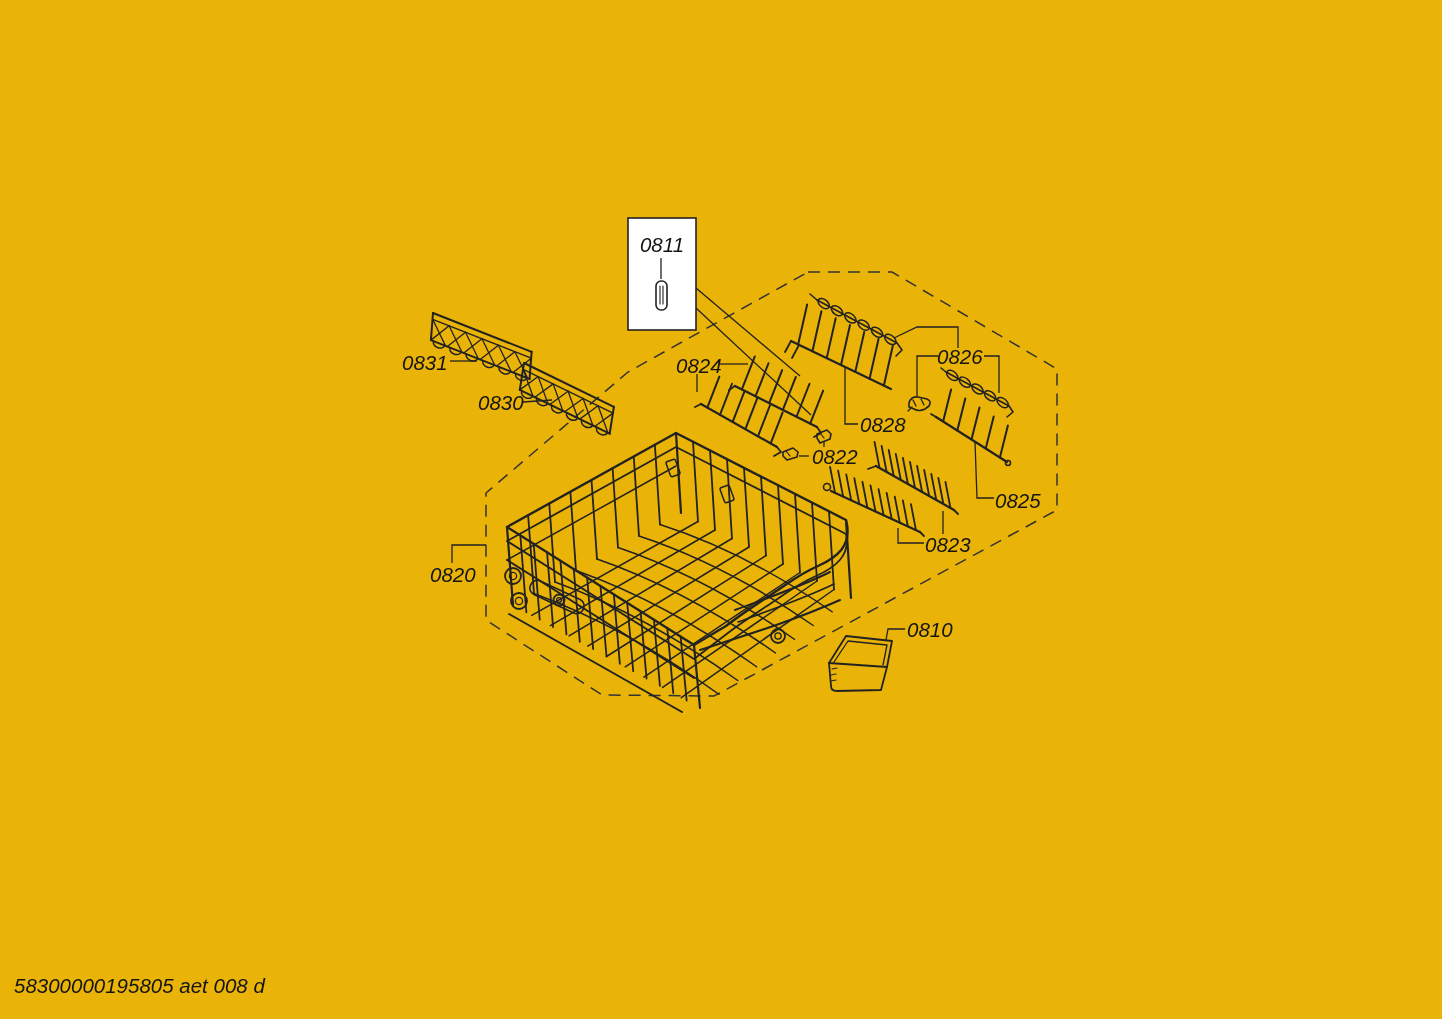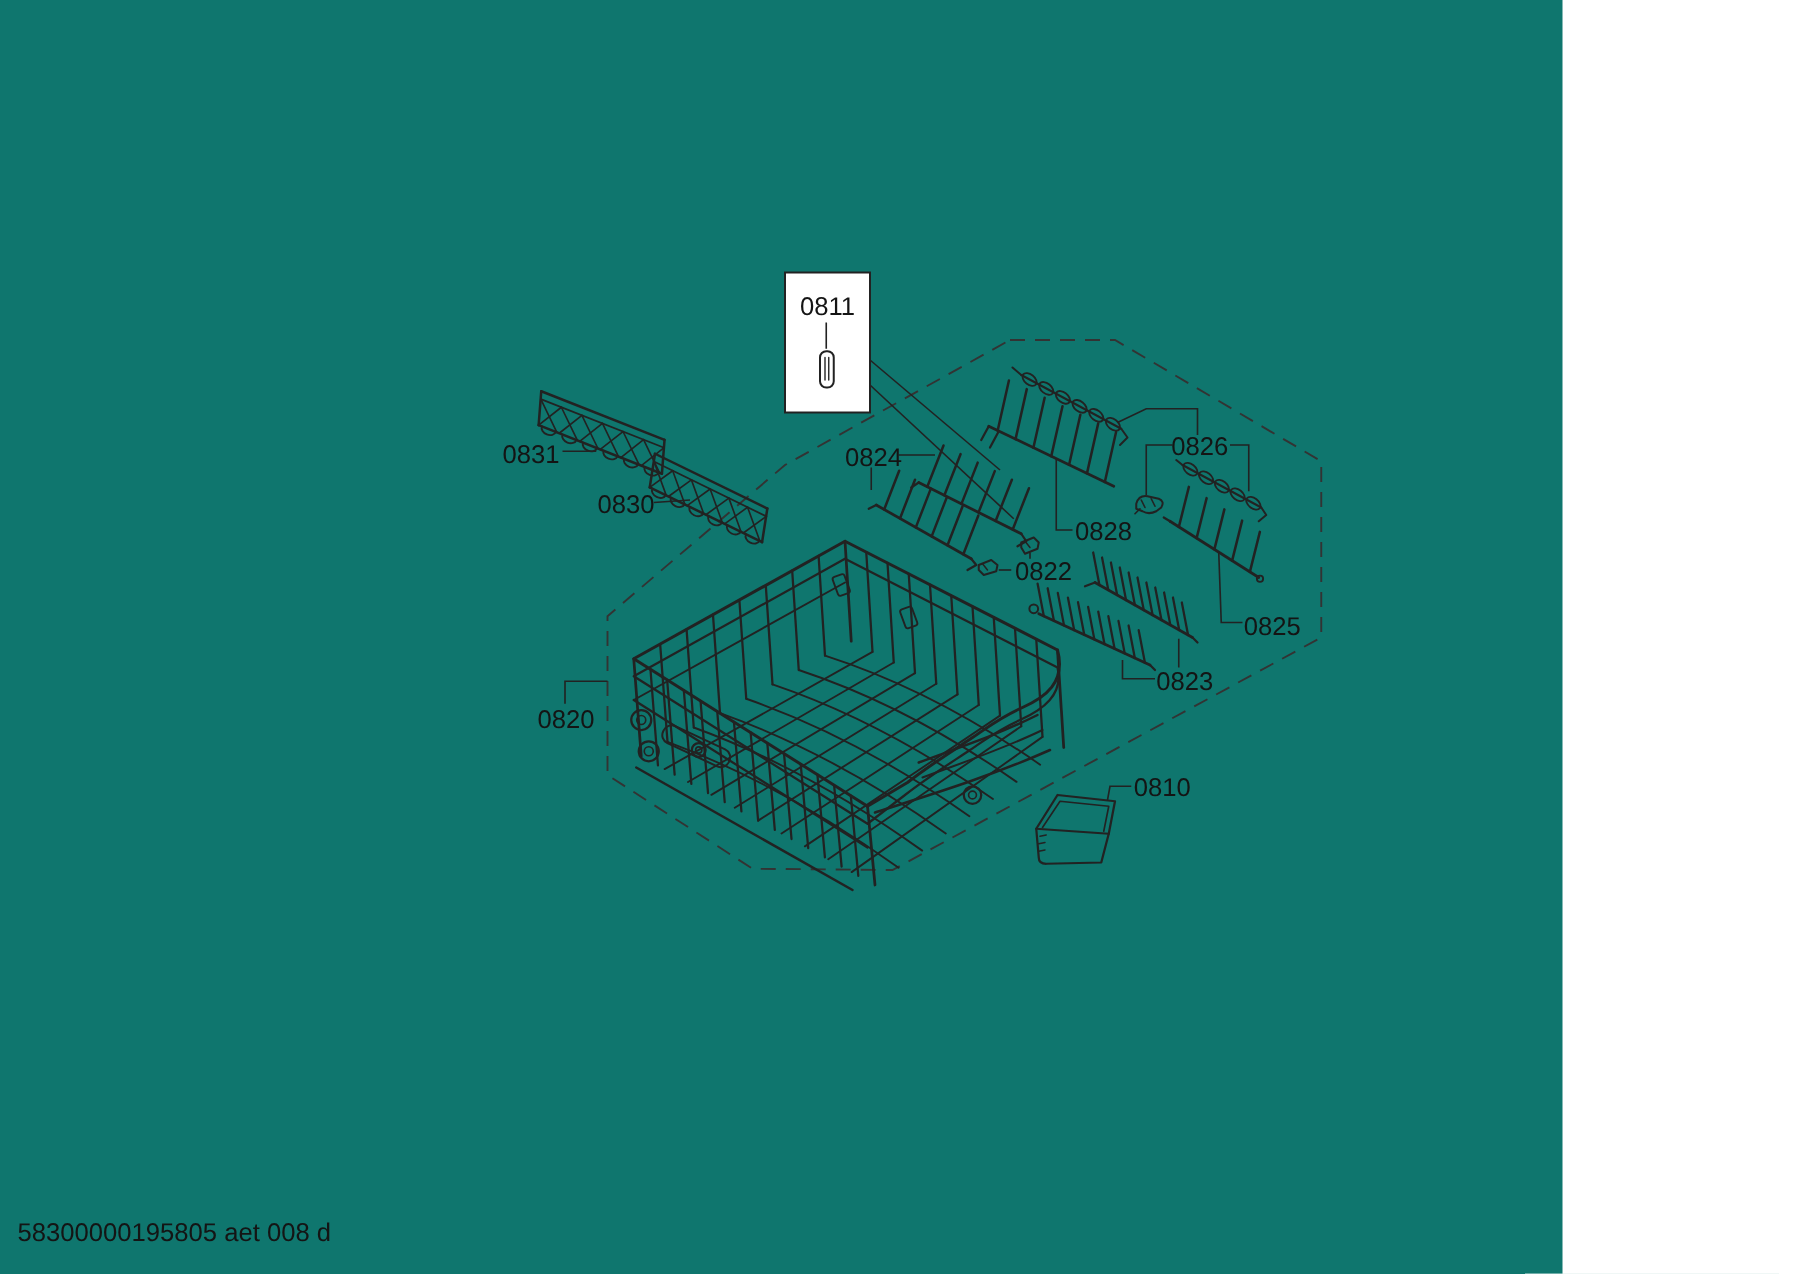--- a/index.html
+++ b/index.html
@@ -1,16 +1,16 @@
 <!DOCTYPE html>
 <html><head>
 <meta charset="utf-8">
 <style>
   html,body{margin:0;padding:0;background:#ffffff;}
-  #stage{position:relative;width:1250px;height:1019px;background:#0f766e;overflow:hidden;}
+  #stage{position:relative;width:1442px;height:1019px;background:#eab308;overflow:hidden;font-style:italic;}
   svg{display:block;}
   .ln{stroke:#222;fill:none;stroke-linecap:round;stroke-linejoin:round;}
   .dash{stroke:#333;fill:none;stroke-width:1.5;stroke-dasharray:12 8;}
   .leader{stroke:#222;fill:none;stroke-width:1.3;}
   text.plbl{font-family:"Liberation Sans","DejaVu Sans",sans-serif;font-size:20.5px;fill:#141414;}
   text.foot{font-family:"Liberation Sans","DejaVu Sans",sans-serif;font-size:20.5px;fill:#141414;}
 </style>
 </head>
 <body>
 

